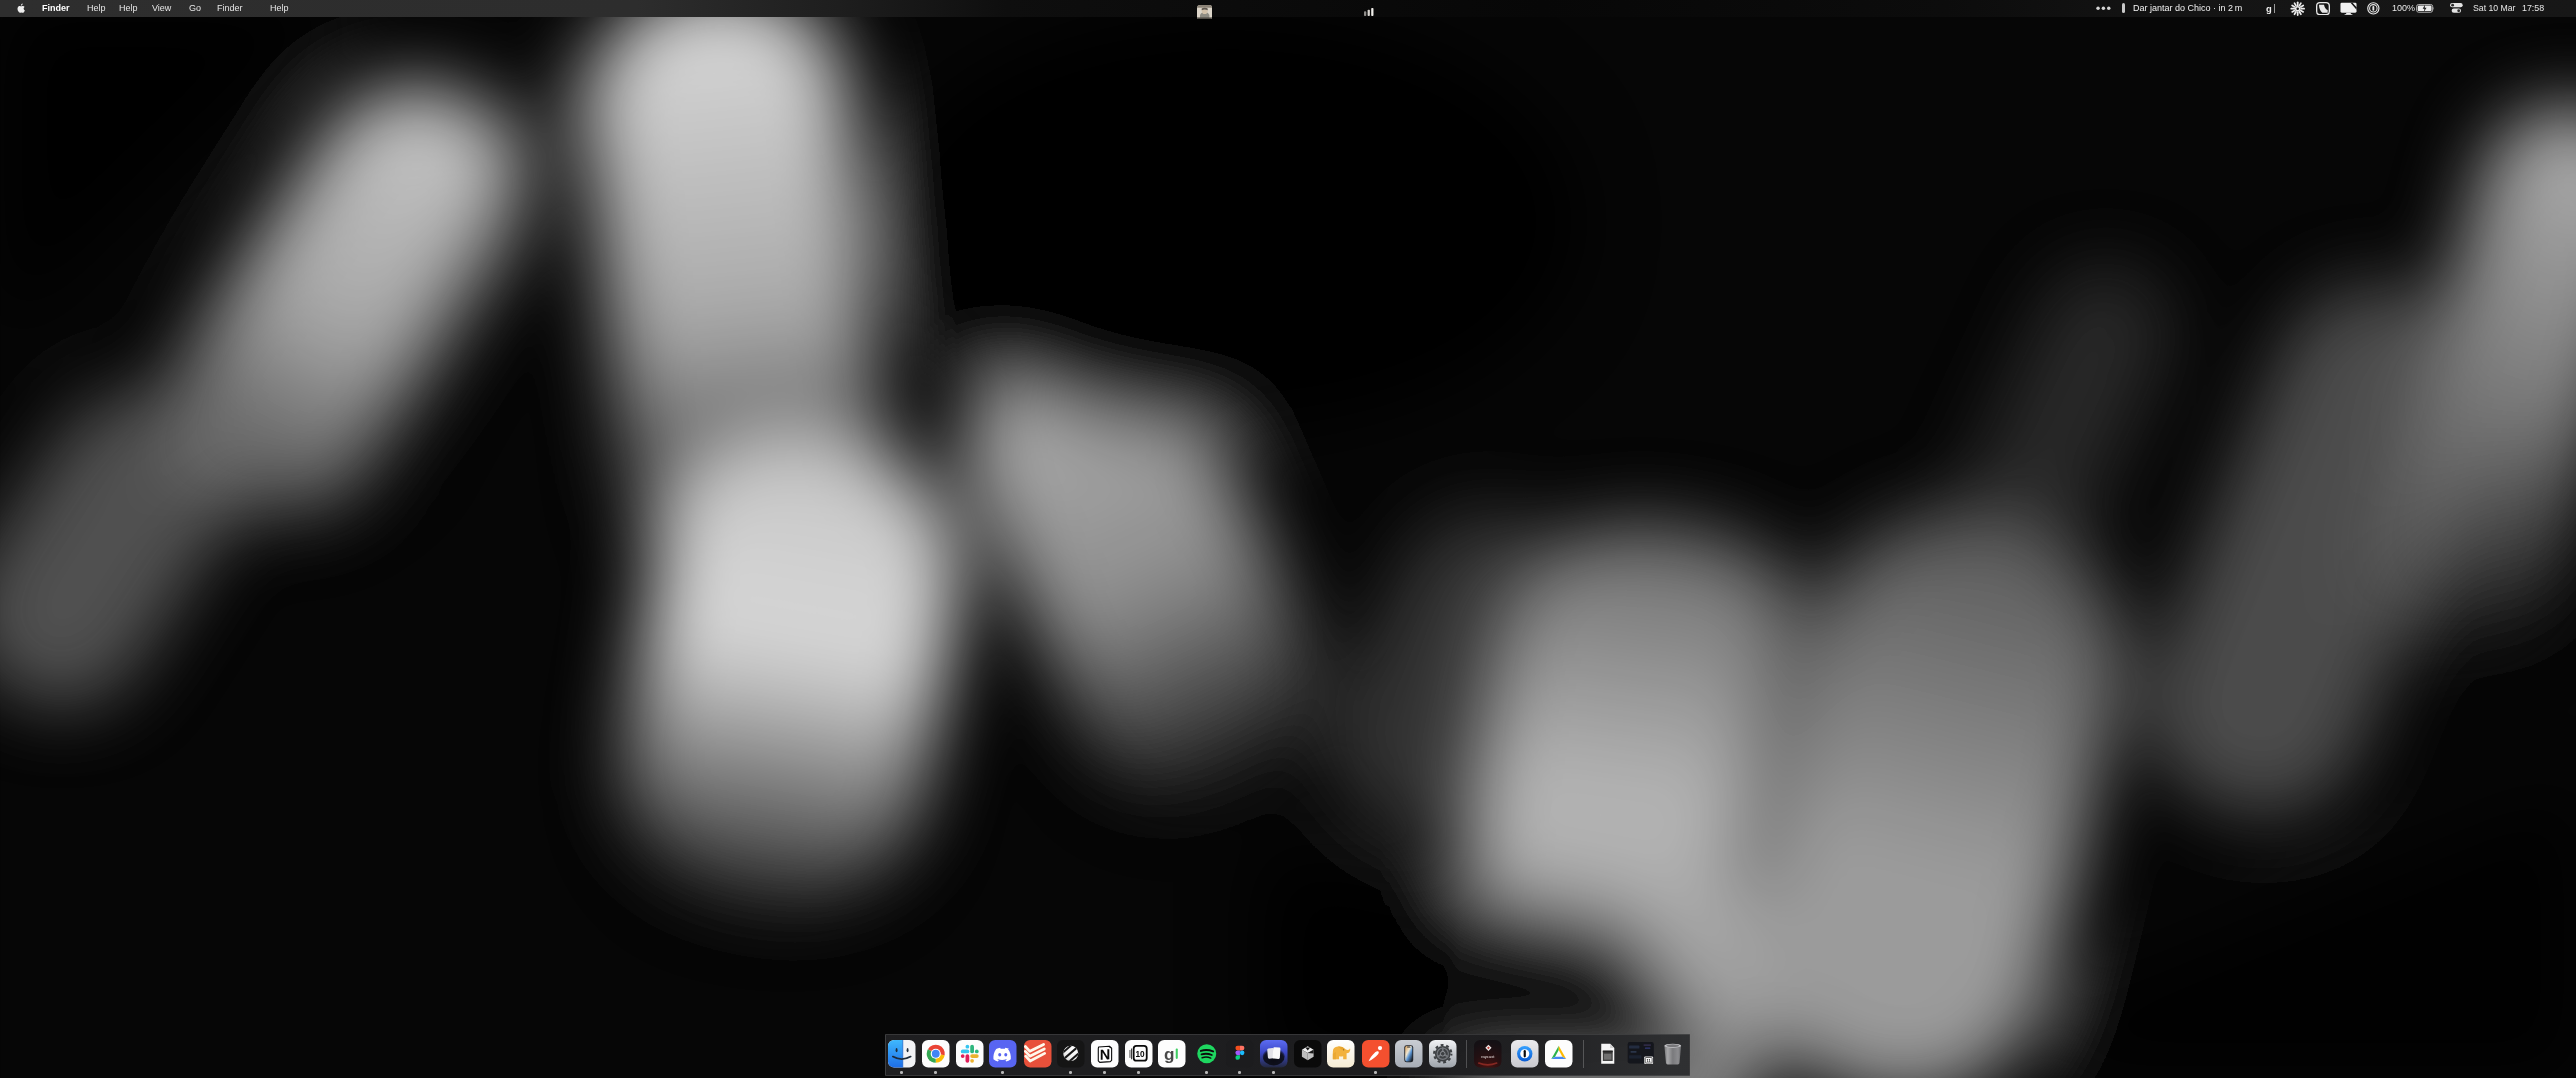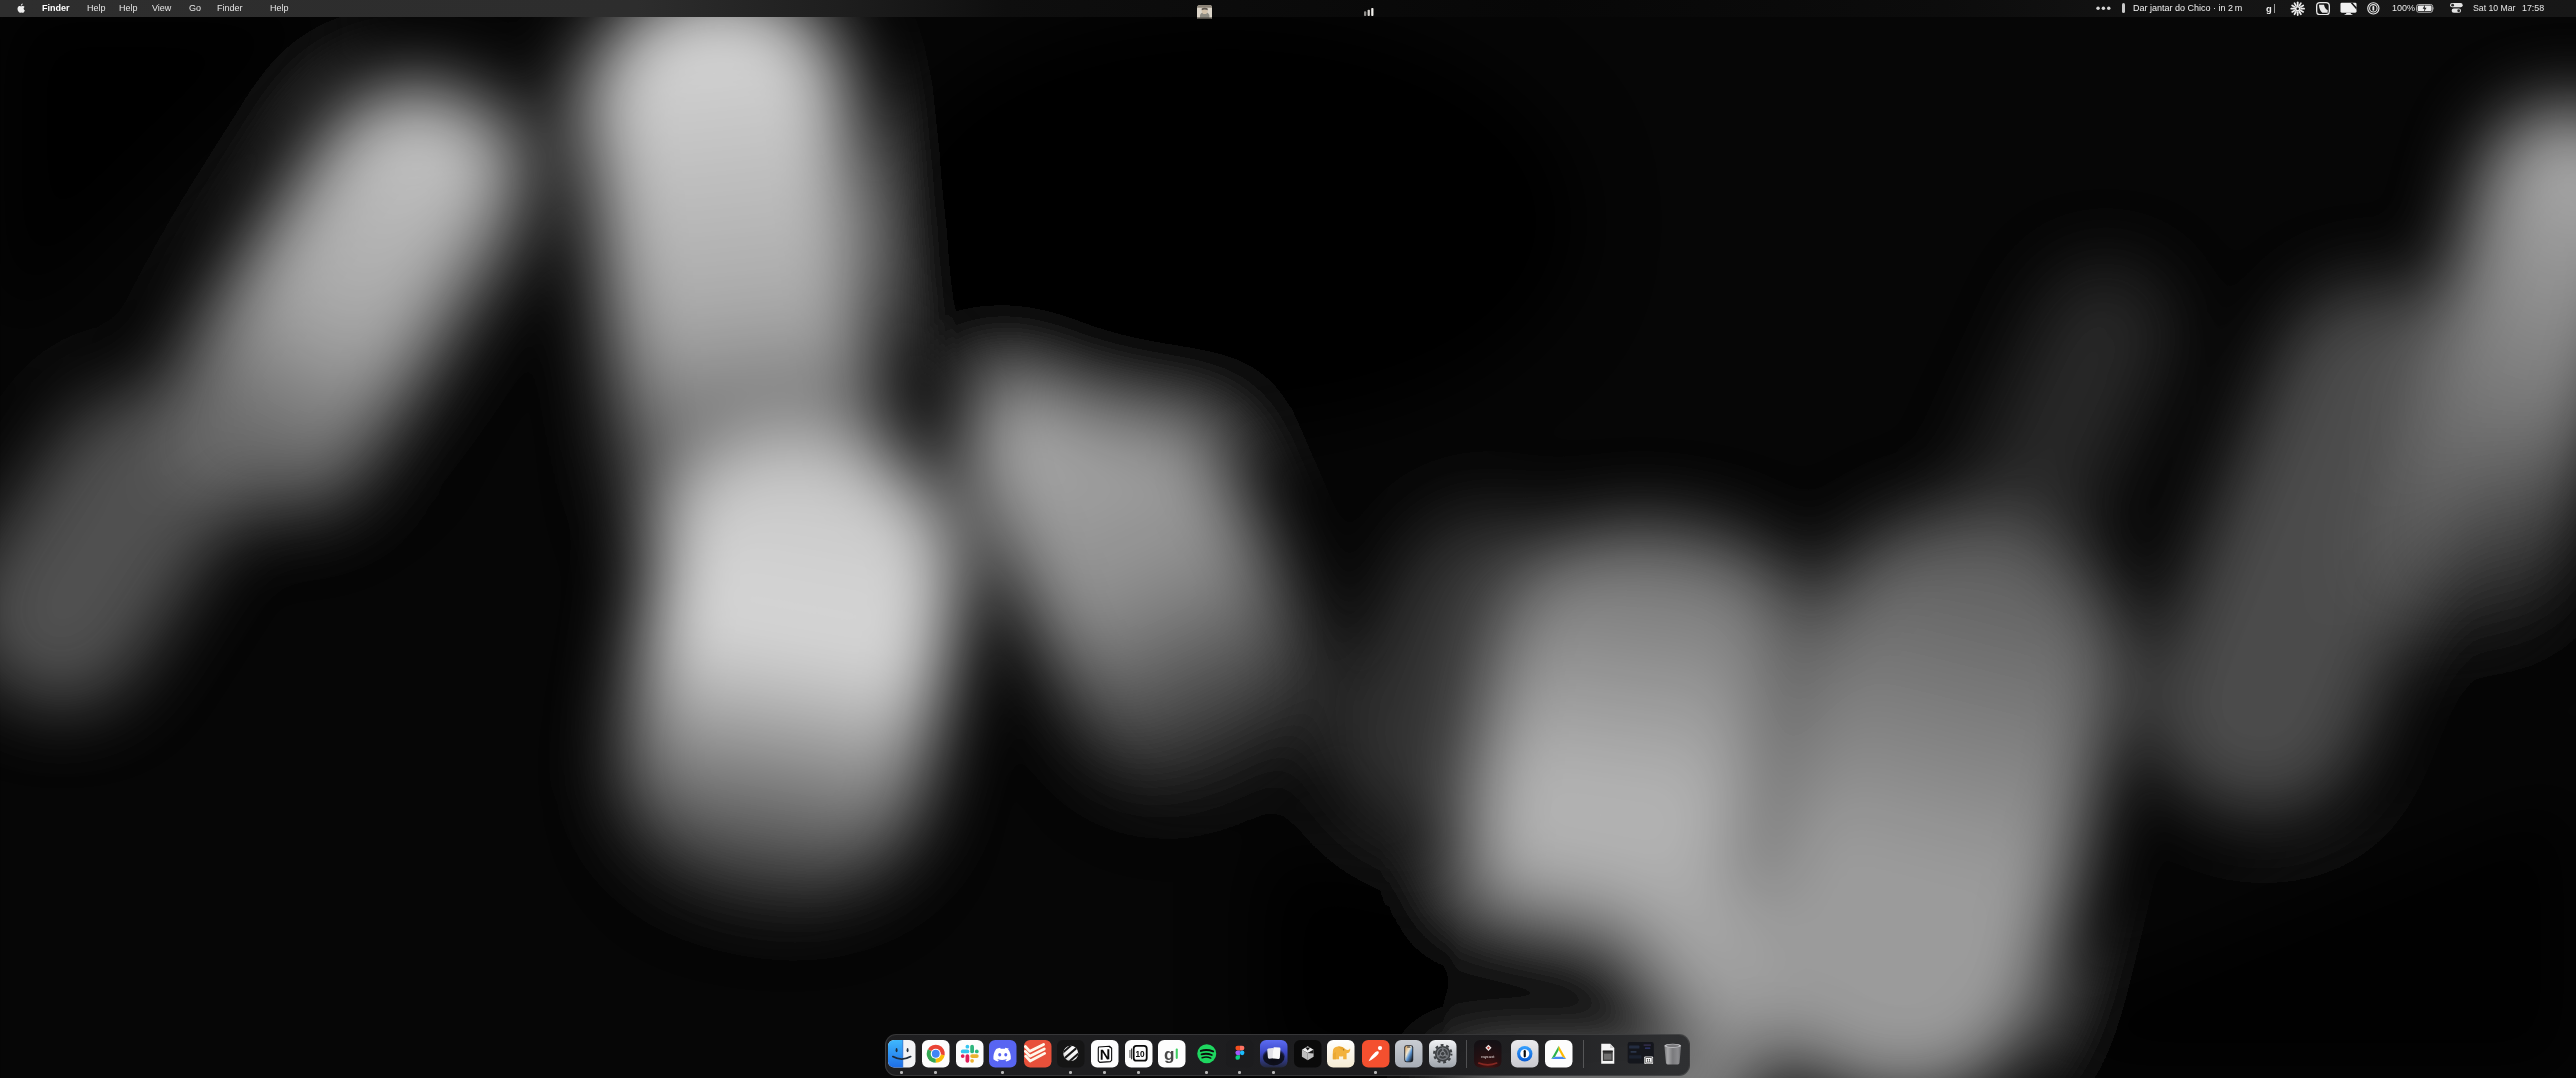--- a/index.html
+++ b/index.html
@@ -2,21 +2,21 @@
 <html style="font-size:10.7px"><head>
 <meta charset="utf-8">
 <style>
   html,body{margin:0;padding:0;width:2576px;height:1078px;overflow:hidden;background:#050505;font-family:"Liberation Sans",sans-serif;}
   #stage{position:absolute;top:0;left:0;width:2576px;height:1078px;overflow:hidden;}
   .abs{position:absolute;}
   #menubar{position:absolute;top:0;left:0;width:2576px;height:17px;
     background:linear-gradient(90deg,#2e2e2e 0px,#2d2d2d 637px,#1e1e1e 839px,#0e0e0e 1006px,#070707 1543px,#0c0c0c 1945px,#141414 2180px,#171717 2576px);}
   .mi{position:absolute;top:0;height:17px;line-height:17px;color:#e6e6e6;font-size:9px;white-space:nowrap;}
   .mb{font-weight:bold;color:#fff;}
-  #dock{position:absolute;left:885px;top:1034px;width:805px;height:42px;border-radius:11px;
+  #dock{position:absolute;left:885px;top:1034px;width:805px;height:42px;border-radius:1px;
     background:linear-gradient(90deg,rgba(32,32,34,0.96) 0%,rgba(30,30,32,0.95) 78%,rgba(43,44,46,0.95) 97%);
     border:0.7px solid rgba(120,120,120,0.28);box-sizing:border-box;}
   .dicon{position:absolute;top:5.4px;width:27.5px;height:27.5px;}
   .ddot{position:absolute;top:36px;width:2.7px;height:2.7px;border-radius:50%;background:#b8b8b8;}
   .dsep{position:absolute;top:5.4px;width:0.7px;height:27.5px;background:rgba(255,255,255,0.22);}
 </style>
 </head>
 <body>
 <div id="stage">
 <svg class="abs" style="top:0;left:0" width="2576" height="1078" viewBox="0 0 3840 1607">

